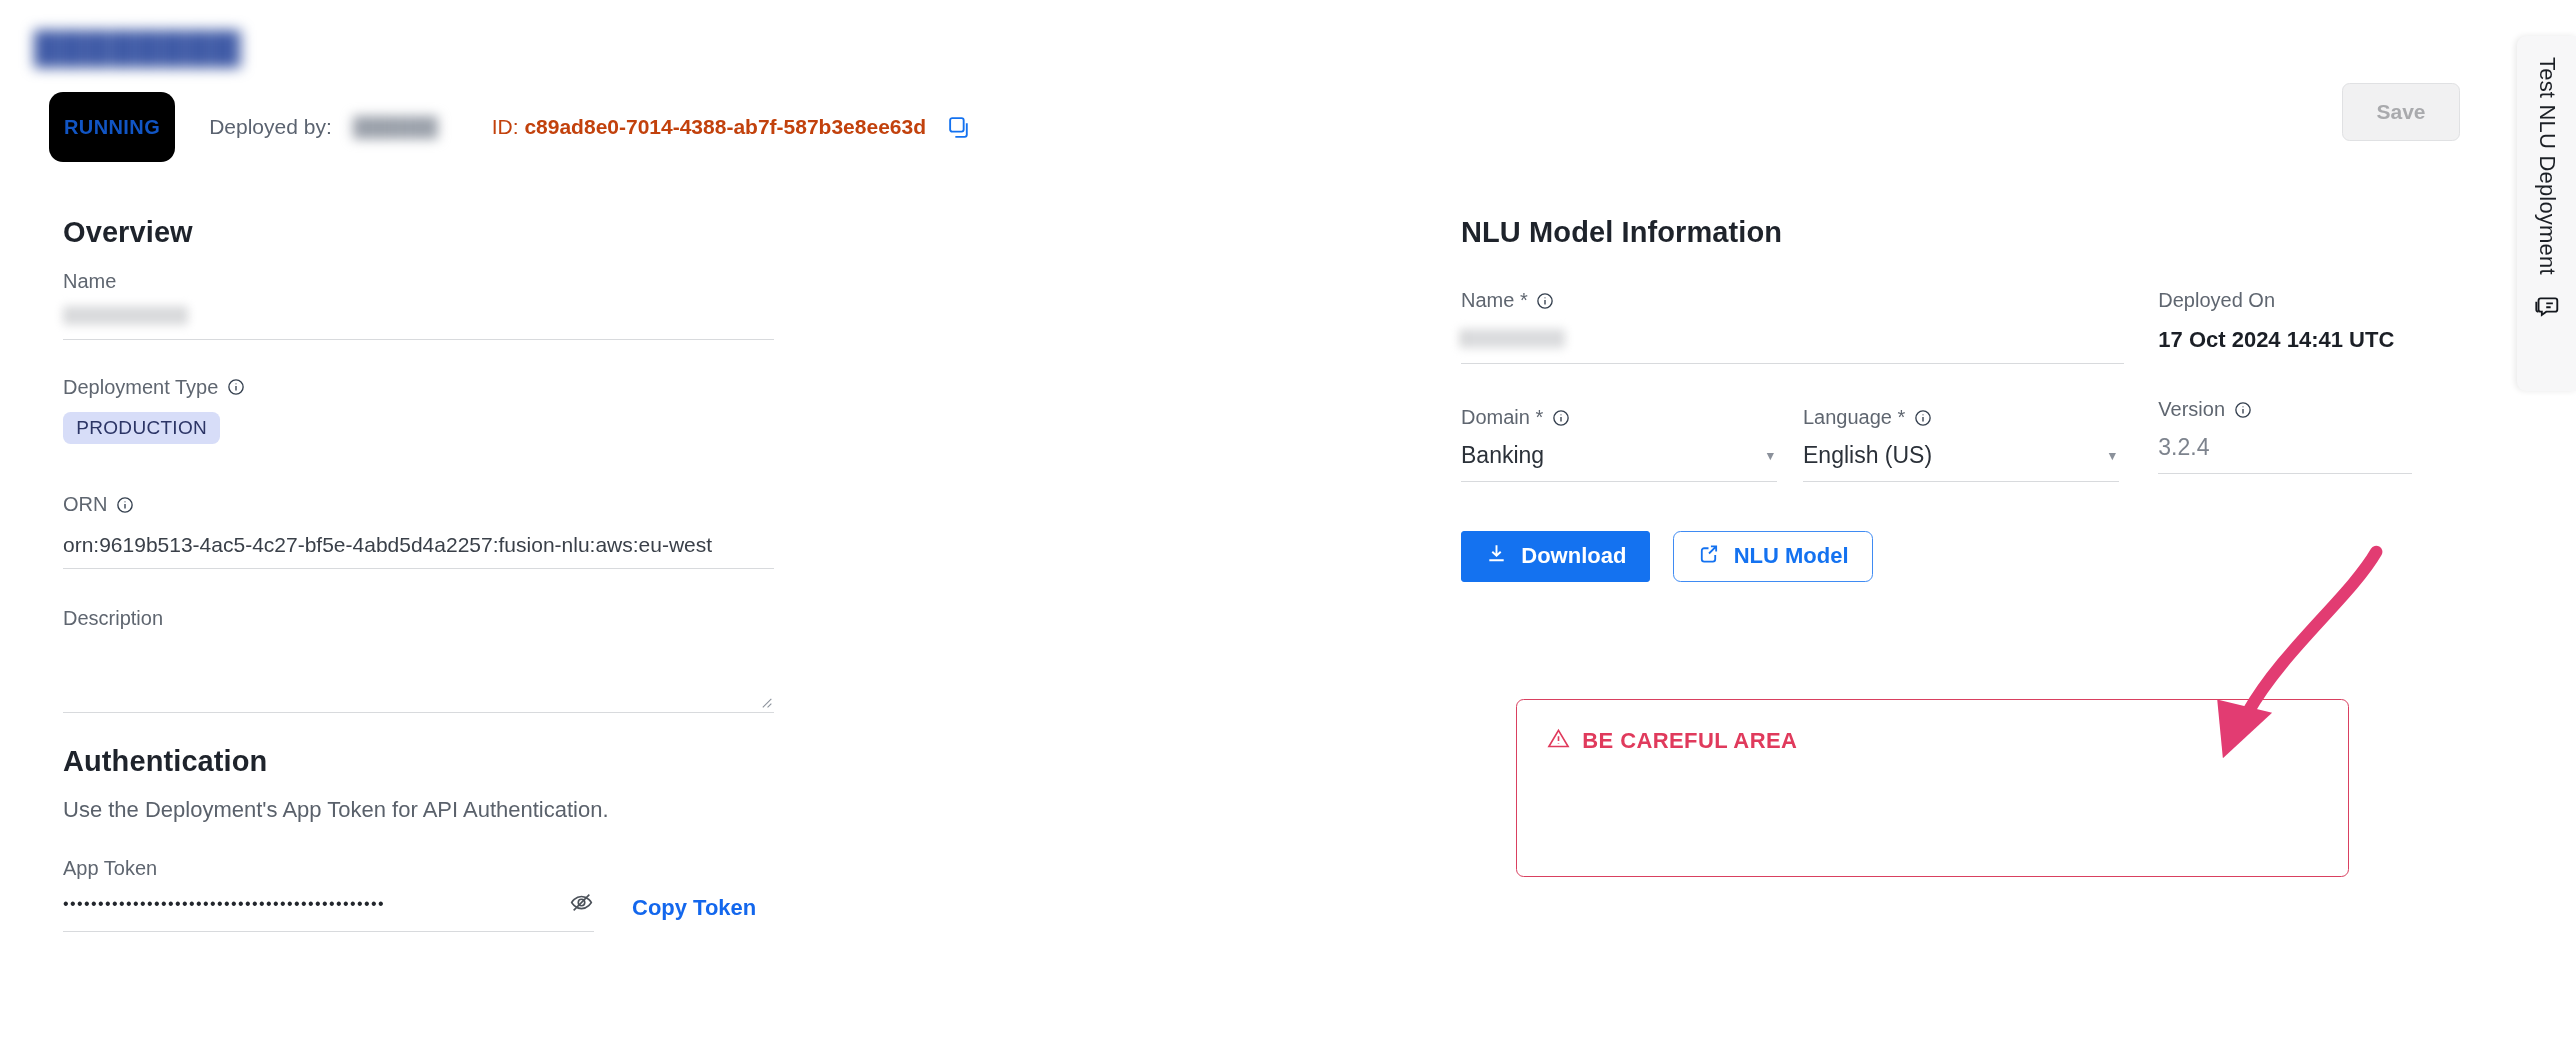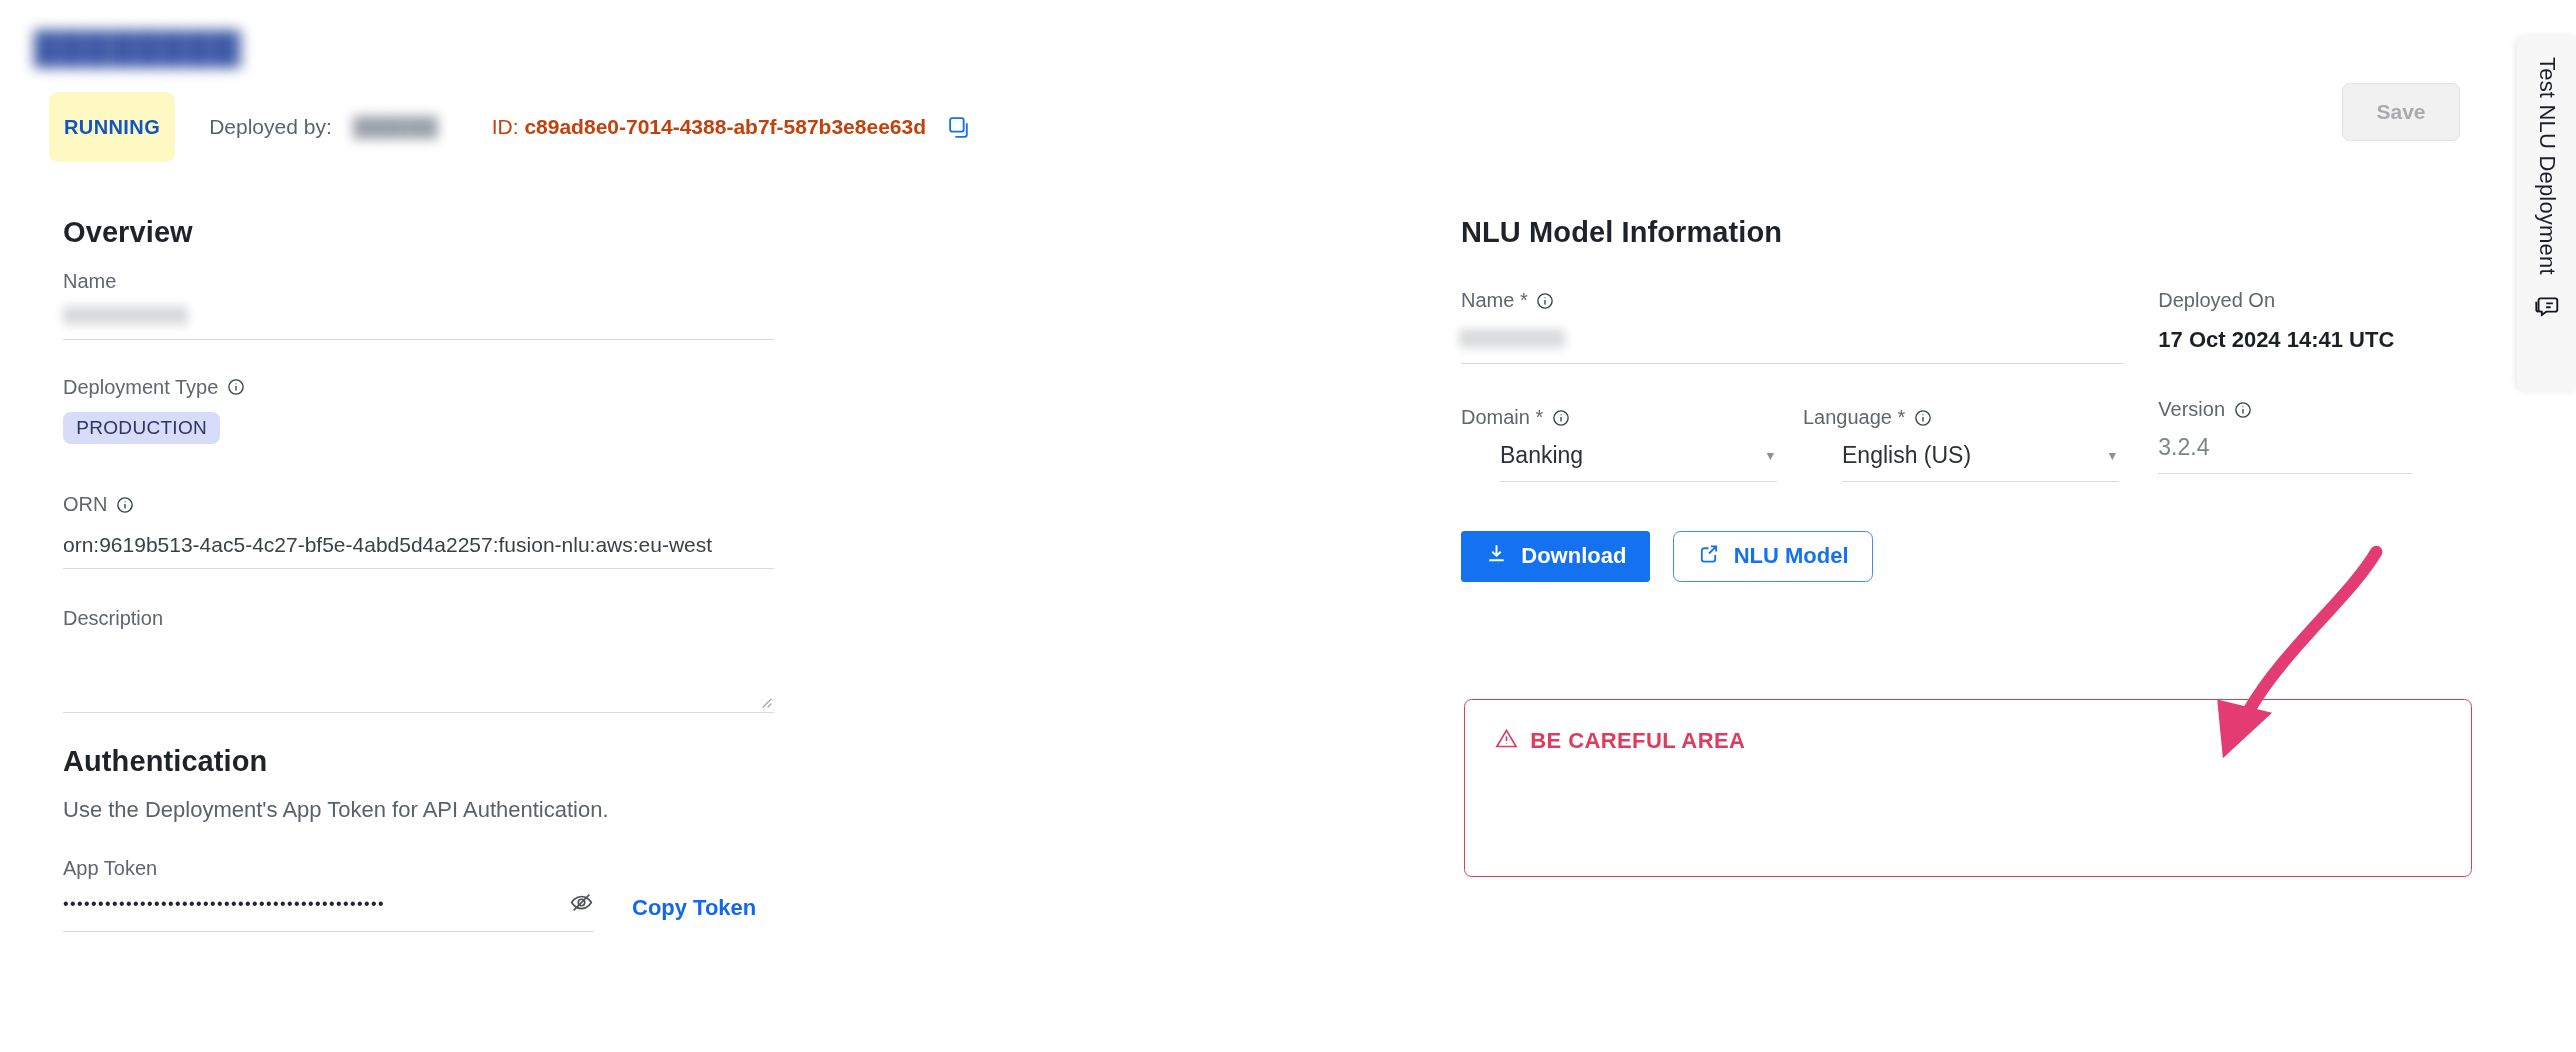--- a/index.html
+++ b/index.html
@@ -21,23 +21,23 @@
     letter-spacing: 0.5px;
     filter: blur(6.6px);
     white-space: nowrap;
     overflow: hidden;
   }
   .meta-row {
     position: absolute; left: 49px; top: 108px;
     display: flex; align-items: center; height: 38px;
   }
   .badge-running {
-    background: #fef9c3; color: #1155c4;
+    background: #000000; color: #1155c4;
     font-size: 20px; font-weight: 600; letter-spacing: 0.4px;
-    padding: 25px 15px; border-radius: 9px;
+    padding: 25px 15px; border-radius: 14px;
     line-height: 1;
   }
   .meta-label { color: #5b6370; font-size: 21px; margin-left: 34px; }
   .meta-blur {
     margin-left: 21px; width: 95px; height: 23px;
     font-size: 20px; color: #9aa0aa;
     filter: blur(5.7px); overflow: hidden; white-space: nowrap;
   }
   .meta-id { margin-left: 44px; font-size: 21px; color: #c2410c; }
   .meta-id b { font-weight: 700; }
@@ -144,21 +144,21 @@
     filter: blur(4.7px); border-radius: 1.9px;
     border-left: 1.9px solid #888; 
   }
   .selrow { display: flex; margin-top: 42px; }
   .sel {
     width: 322px; margin-right: 26.5px;
   }
   .sel-val {
     margin-top: 13.3px; padding-bottom: 11.4px;
     display: flex; align-items: center; justify-content: space-between;
-    font-size: 23px; color: #2b3139; margin-left: 39px;
+    font-size: 23px; color: #2b3139;
   }
   .caret { color: #8b919b; font-size: 12.3px; }
   .deployed-on-val { margin-top: 15px; font-size: 22px; font-weight: 700; color: #1b1f26; }
   .version-label { margin-top: 45px; }
   .version-val {
     margin-top: 13.3px; font-size: 23px; color: #7d838d;
     padding-bottom: 11.4px; width: 254px;
   }
   .btn-row { margin-top: 49px; display: flex; gap: 23px; }
   .btn-dl {
@@ -171,22 +171,22 @@
   .btn-nlu {
     background: #fff; color: #1472f0;
     border: 0.9px solid #3f8bf3; border-radius: 7.6px;
     height: 51px; padding: 0 23px;
     display: flex; align-items: center; gap: 13.3px;
     font-size: 22px; font-weight: 700; cursor: pointer;
   }
 
   
   .danger {
-    position: absolute; left: 1464px; top: 699px;
-    width: 1008px; height: 178px;
+    position: absolute; left: 1516px; top: 699px;
+    width: 833px; height: 178px;
     border: 1.9px solid #d94060; border-radius: 7.6px;
     background: #fff;
     padding: 26.5px 30px;
   }
   .danger-head {
     display: flex; align-items: center; gap: 12.3px;
     color: #e03a5c; font-size: 22px; font-weight: 700; letter-spacing: 0.4px;
   }
   .danger-body { display: flex; align-items: center; justify-content: space-between; margin-top: 21px; }
   .danger-text { font-size: 21px; line-height: 1.62; color: #2b3038; width: 597px; }

